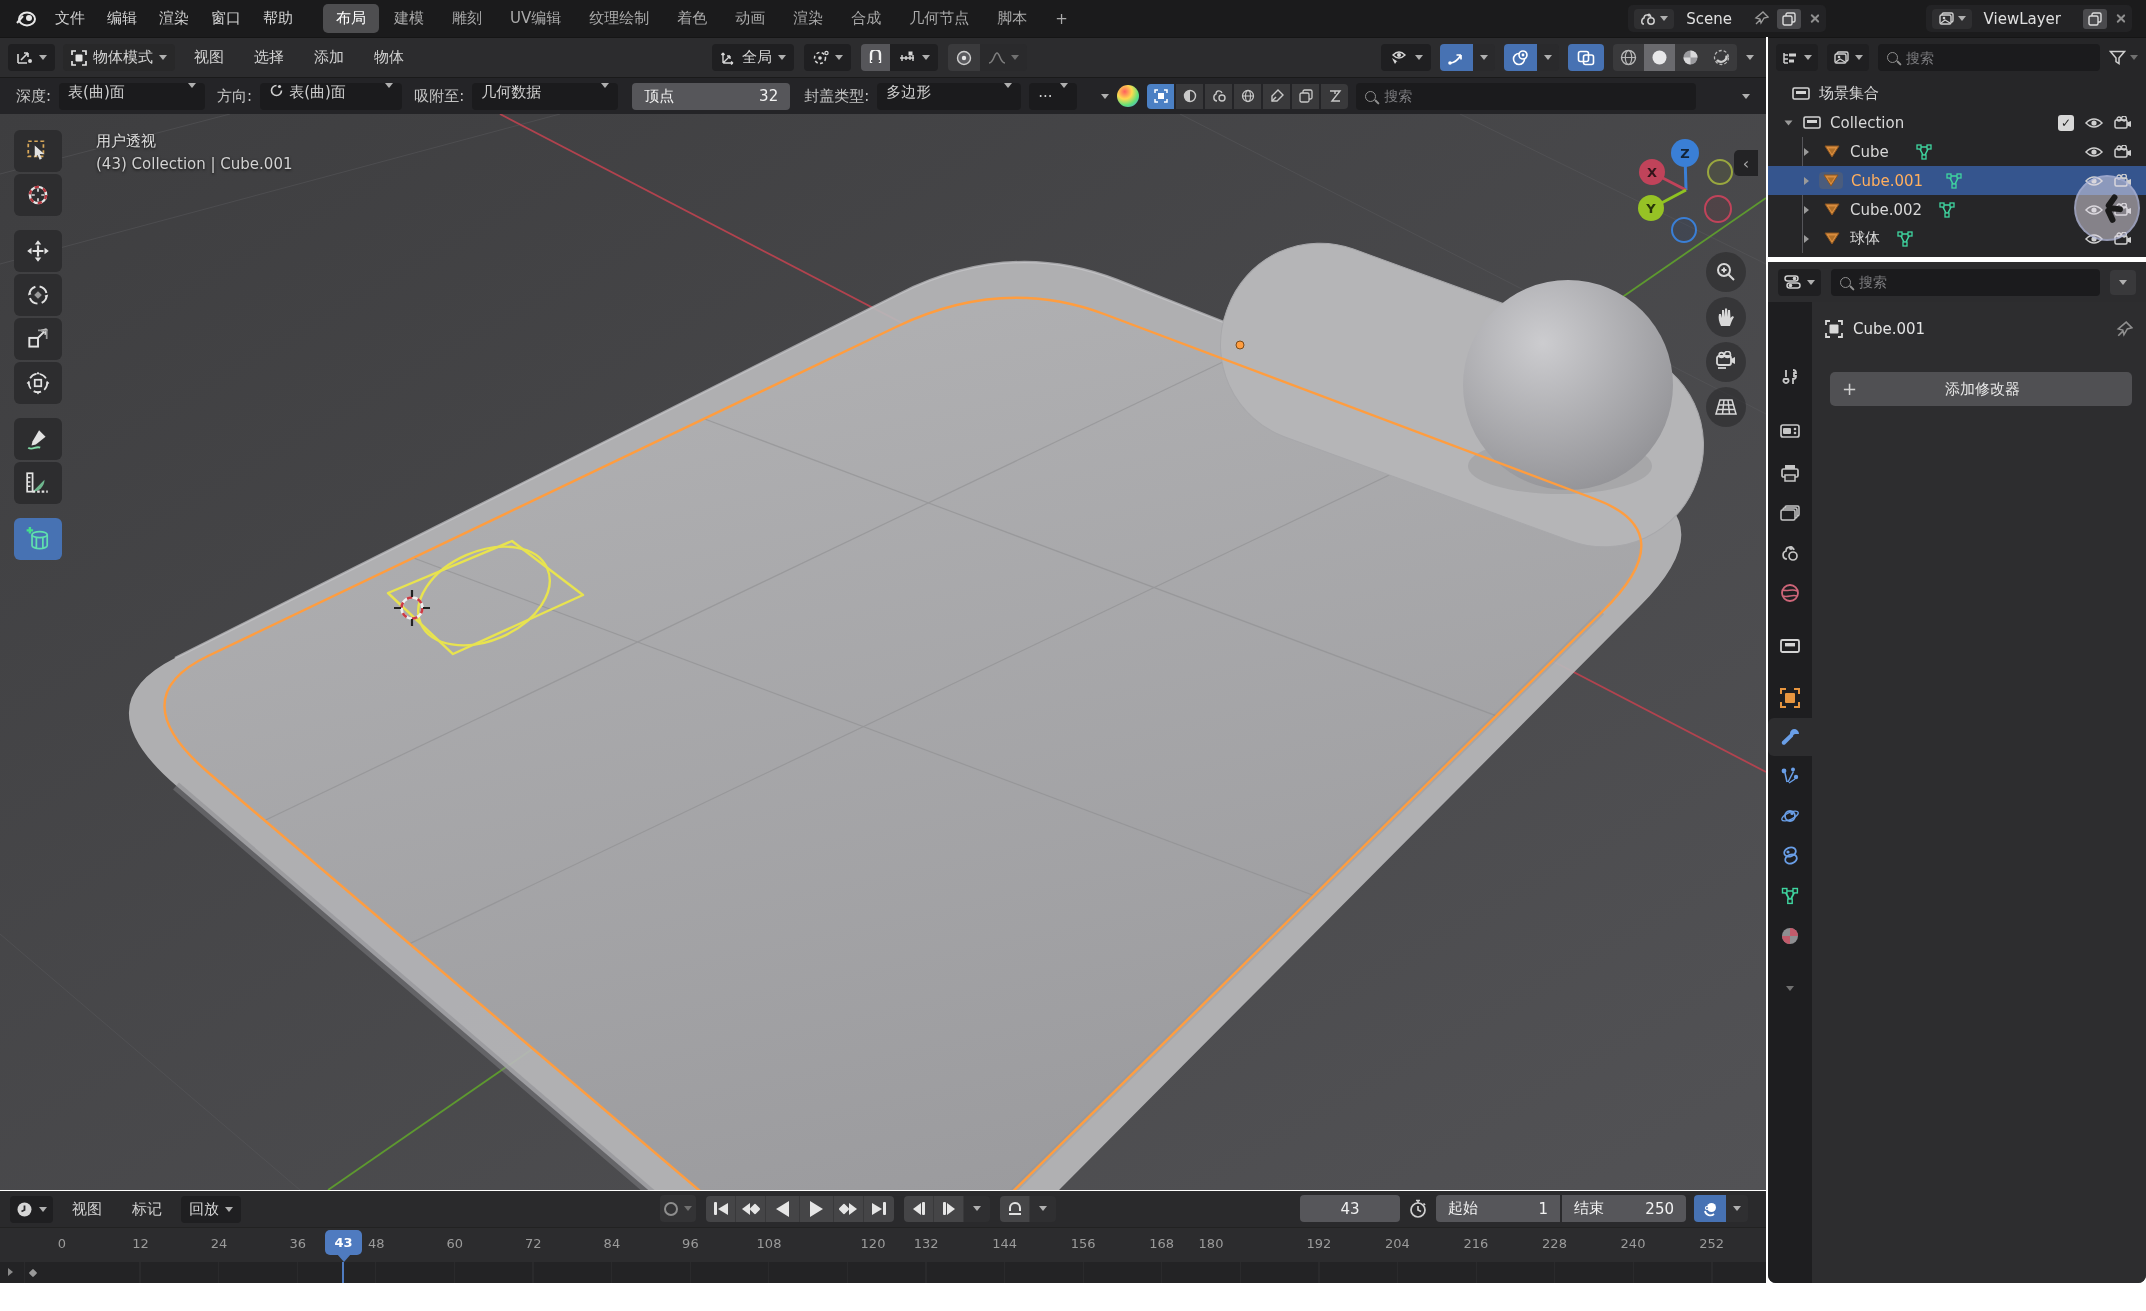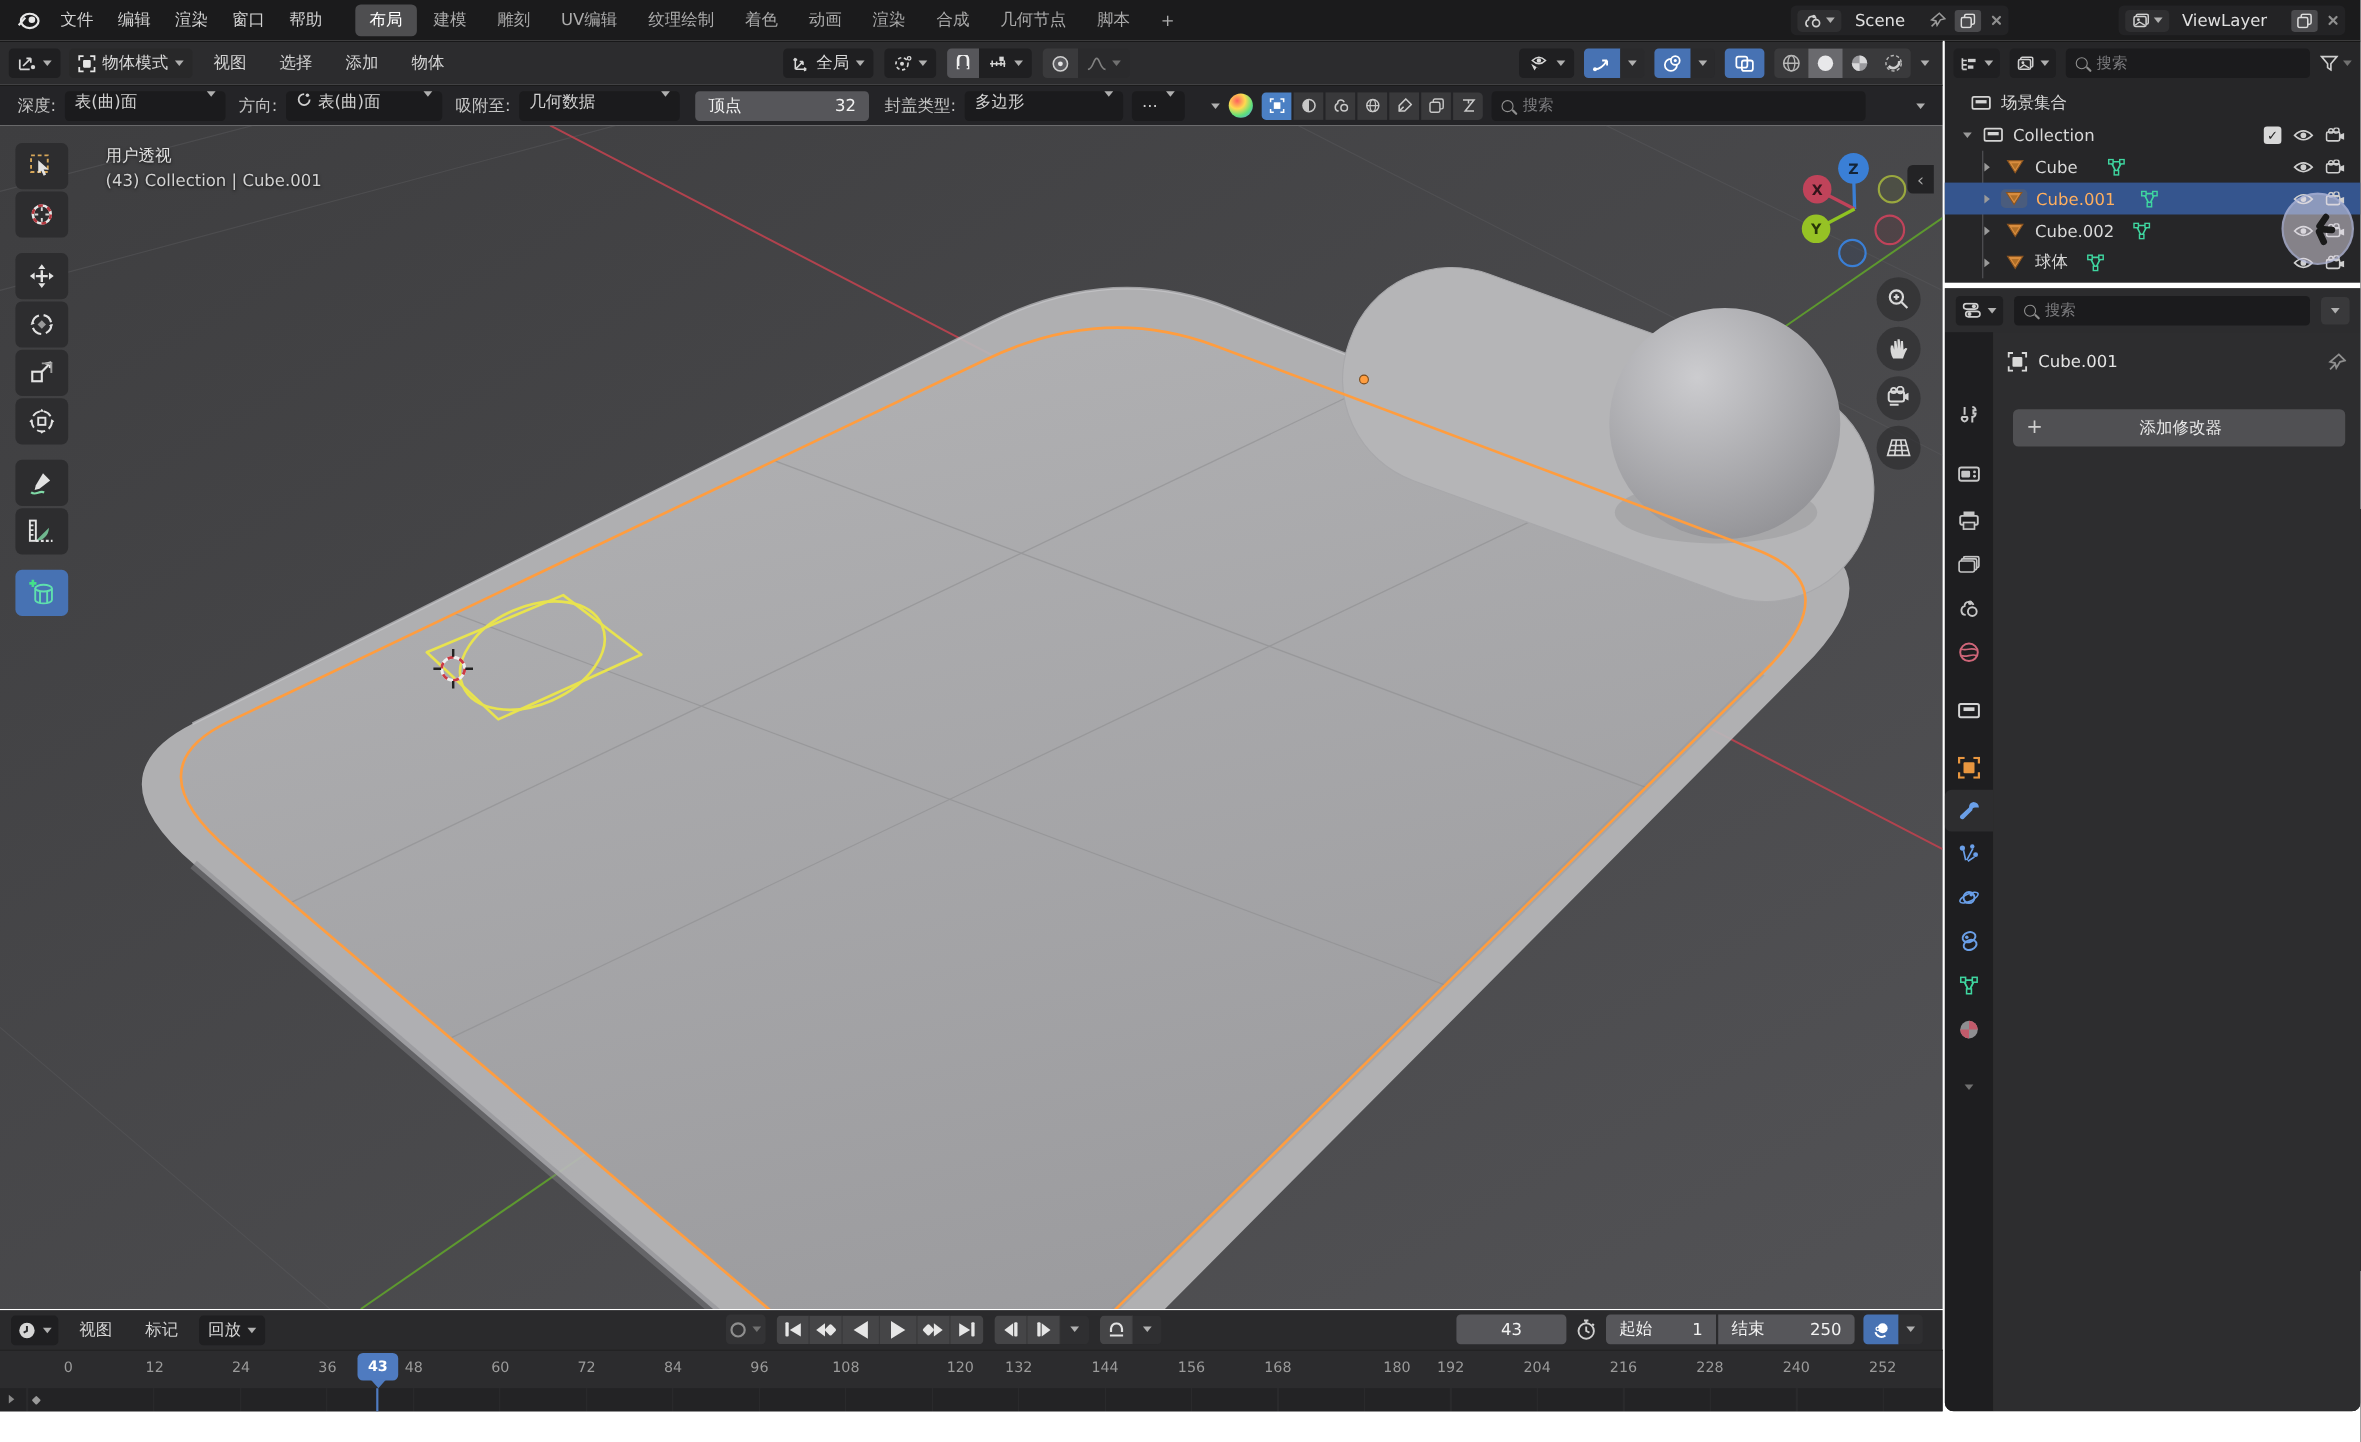--- a/index.html
+++ b/index.html
@@ -924,21 +924,21 @@
         </span>
       </div>
 
       <div class="a hrow" style="right:18px;top:4px;gap:8px">
         <span class="numfield" style="width:100px;justify-content:center">43</span>
         <svg width="20" height="20" viewBox="0 0 20 20">
             <circle cx="10" cy="11" r="7" fill="none" stroke="#cfcfcf" stroke-width="1.7"></circle>
             <path d="M10 7 L10 11 L13 12.5 M8 1.5 L12 1.5 M10 1.5 L10 4 M15.5 4.5 L17 6" stroke="#cfcfcf" stroke-width="1.7" fill="none"></path>
           </svg>
         <span class="hrow" style="gap:2px">
-          <span class="numfield" style="width:100px;border-radius:4px 0 0 4px">
+          <span class="numfield" style="width:124px;border-radius:4px 0 0 4px">
               <span>起始</span>
               <span style="flex:1"></span>
               <span>1</span>
             </span>
           <span class="numfield" style="width:124px;border-radius:0 4px 4px 0">
               <span>结束</span>
               <span style="flex:1"></span>
               <span>250</span>
             </span>
         </span>
@@ -966,21 +966,21 @@
       <span class="tick" style="left:454.8px">60</span>
       <span class="tick" style="left:533.3px">72</span>
       <span class="tick" style="left:611.9px">84</span>
       <span class="tick" style="left:690.4px">96</span>
       <span class="tick" style="left:769px">108</span>
       <span class="tick" style="left:873px">120</span>
       <span class="tick" style="left:926.1px">132</span>
       <span class="tick" style="left:1004.6px">144</span>
       <span class="tick" style="left:1083.2px">156</span>
       <span class="tick" style="left:1161.7px">168</span>
-      <span class="tick" style="left:1270px">180</span>
+      <span class="tick" style="left:1211px">180</span>
       <span class="tick" style="left:1318.8px">192</span>
       <span class="tick" style="left:1397.4px">204</span>
       <span class="tick" style="left:1475.9px">216</span>
       <span class="tick" style="left:1554.5px">228</span>
       <span class="tick" style="left:1633px">240</span>
       <span class="tick" style="left:1711.6px">252</span>
 
       <div class="a" style="left:325px;top:2px;width:37px;height:25px;background:#4f7bc0;border-radius:5px;display:flex;align-items:center;justify-content:center;color:#fff;font-size:13px;font-weight:bold">43</div>
       <div class="a" style="left:337px;top:26px;width:0;height:0;border-left:7px solid transparent;border-right:7px solid transparent;border-top:8px solid #4f7bc0"></div>
     </div>

